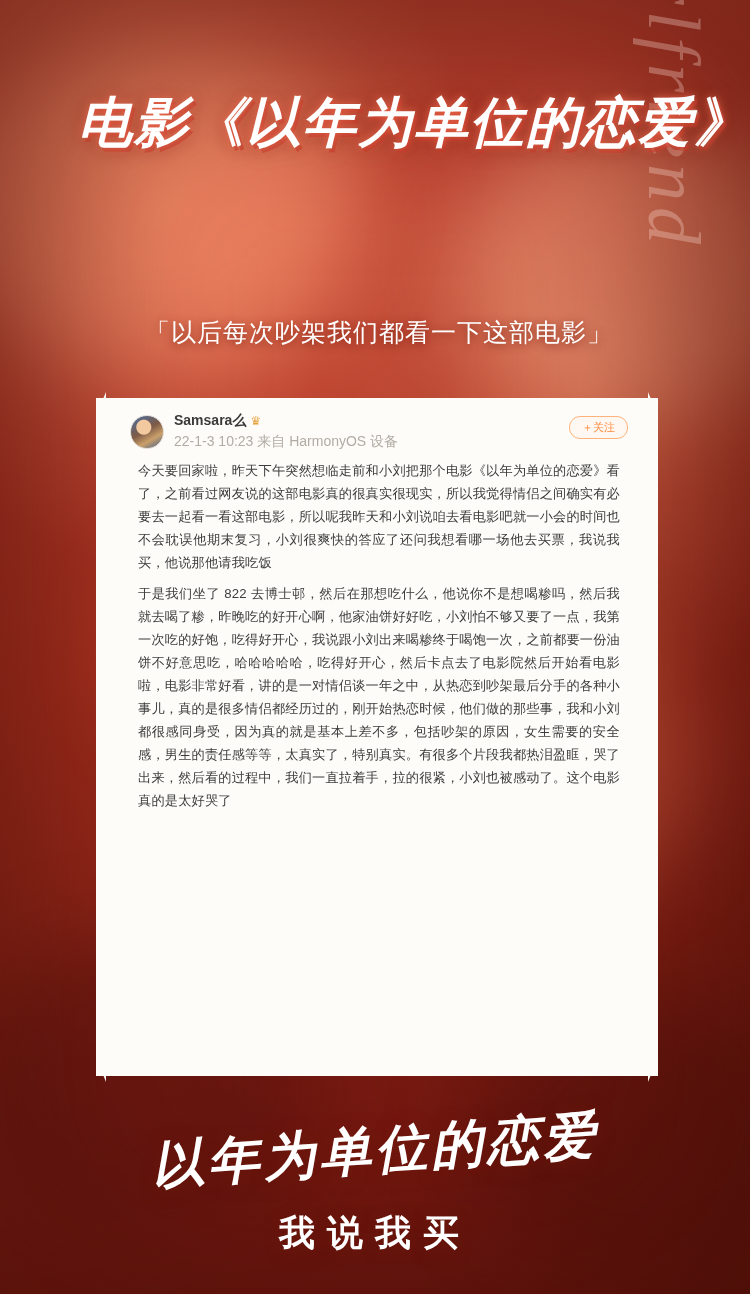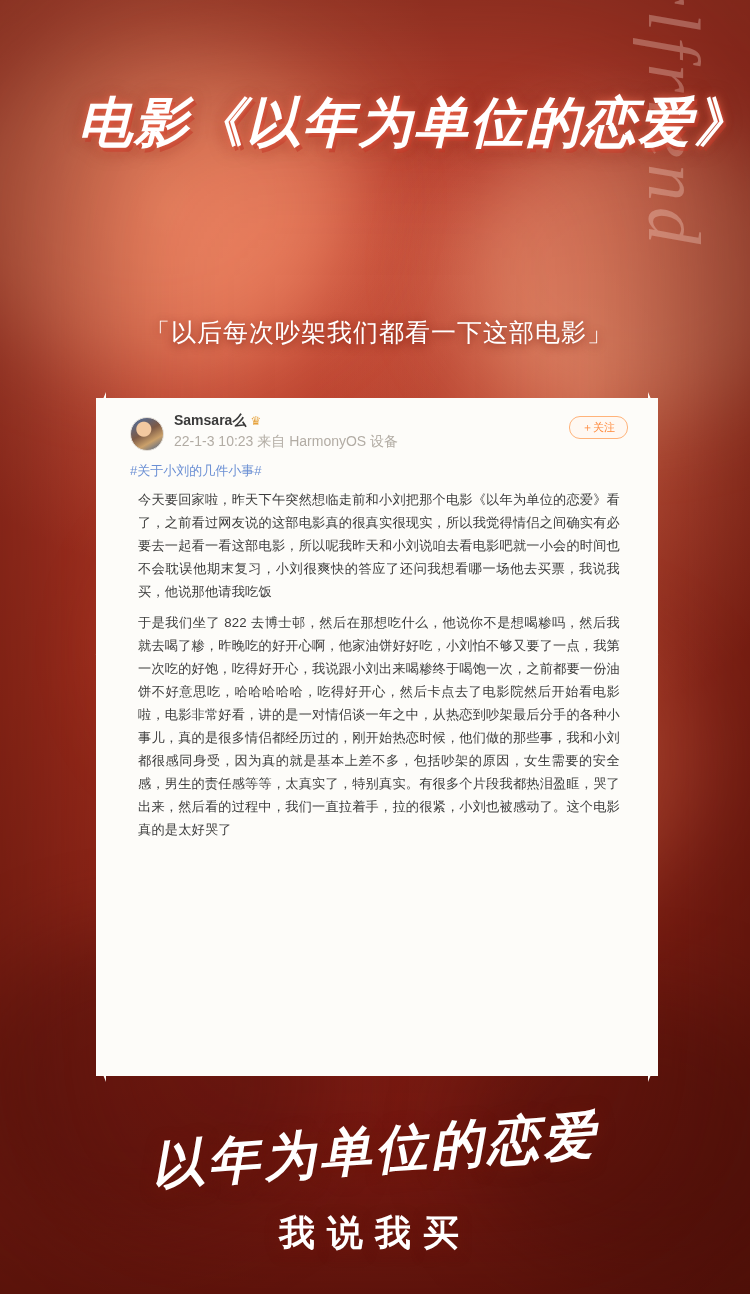--- a/index.html
+++ b/index.html
@@ -76,21 +76,21 @@
     background:#fdfcf9;
   }
   .paper::before{top:-10px;clip-path:polygon(0 60%,4% 30%,9% 70%,14% 25%,19% 65%,25% 20%,31% 62%,37% 28%,43% 70%,49% 22%,55% 64%,61% 26%,67% 68%,73% 24%,79% 66%,85% 30%,91% 70%,96% 35%,100% 62%,100% 100%,0 100%);}
   .paper::after{bottom:-10px;clip-path:polygon(0 0,100% 0,100% 40%,96% 70%,91% 32%,85% 72%,79% 36%,73% 76%,67% 34%,61% 74%,55% 38%,49% 78%,43% 32%,37% 72%,31% 38%,25% 80%,19% 36%,14% 75%,9% 32%,4% 70%,0 38%);}
   .paper-edge-l,.paper-edge-r{position:absolute;top:-6px;bottom:-6px;width:22px;background:#fdfcf9;}
   .paper-edge-l{left:-12px;clip-path:polygon(100% 0,60% 3%,95% 8%,55% 14%,92% 20%,58% 26%,96% 32%,54% 38%,90% 44%,60% 50%,95% 56%,56% 62%,93% 68%,58% 74%,96% 80%,55% 86%,90% 92%,62% 97%,100% 100%);}
   .paper-edge-r{right:-12px;clip-path:polygon(0 0,40% 3%,5% 8%,45% 14%,8% 20%,42% 26%,4% 32%,46% 38%,10% 44%,40% 50%,5% 56%,44% 62%,7% 68%,42% 74%,4% 80%,45% 86%,10% 92%,38% 97%,0 100%);}
 
   
   .post{position:absolute;left:34px;right:30px;top:14px;}
-  .post-head{display:flex;align-items:flex-end;gap:10px;}
+  .post-head{display:flex;align-items:center;gap:10px;}
   .avatar{
     width:32px;height:32px;border-radius:50%;flex:0 0 32px;
     background:
       radial-gradient(circle at 40% 35%, #f3c9a0 0 7px, transparent 8px),
       linear-gradient(150deg,#4a6fa5 0%,#7d5a46 45%,#caa06a 70%,#3d5c8c 100%);
     border:1px solid #e2ddd6;
   }
   .uname-row{display:flex;align-items:center;gap:4px;}
   .uname{font-size:14px;color:#3a3a3a;font-weight:bold;}
   .crown{font-size:12px;color:#e6a23c;}
@@ -156,21 +156,20 @@
         <div>
           <div class="uname-row">
             <span class="uname">Samsara么</span>
             <span class="crown">♛</span>
           </div>
           <div class="meta">22-1-3 10:23  来自 HarmonyOS 设备</div>
         </div>
         <div class="follow-btn">＋关注</div>
       </div>
 
-      <div class="topic">#关于小刘的几件小事#</div>
 
       <div class="body">
         <p>今天要回家啦，昨天下午突然想临走前和小刘把那个电影《以年为单位的恋爱》看了，之前看过网友说的这部电影真的很真实很现实，所以我觉得情侣之间确实有必要去一起看一看这部电影，所以呢我昨天和小刘说咱去看电影吧就一小会的时间也不会耽误他期末复习，小刘很爽快的答应了还问我想看哪一场他去买票，我说我买，他说那他请我吃饭</p>
         <p><span>于是我们坐了 822 去博士邨，然后在那想吃什么，他说你不是想喝糁吗，然后我就去喝了糁，昨晚吃的好开心啊，他家油饼好好吃，小刘怕不够又要了一点，我第一次吃的好饱，吃得好开心，我说跟小刘出来喝糁终于喝饱一次，之前都要一份油饼不好意思吃，哈哈哈哈哈，吃得好开心，然后卡点去了电影院然后开始看电影啦，电影非常好看，讲的是一对情侣谈一年之中，从热恋到吵架最后分手的各种小事儿，真的是很多情侣都经历过的，刚开始热恋时候，他们做的那些事，我和小刘都很感同身受，因为真的就是基本上差不多，包括吵架的原因，女生需要的安全感，男生的责任感等等，太真实了，特别真实。有很多个片段我都热泪盈眶，哭了出来，然后看的过程中，我们一直拉着手，拉的很紧，小刘也被感动了。这个电影真的是太好哭了</span></p>
       </div>
     </div>
   </div>
 
   <div class="brush">以年为单位的恋爱</div>
   <div class="nowplaying">我说我买</div>

